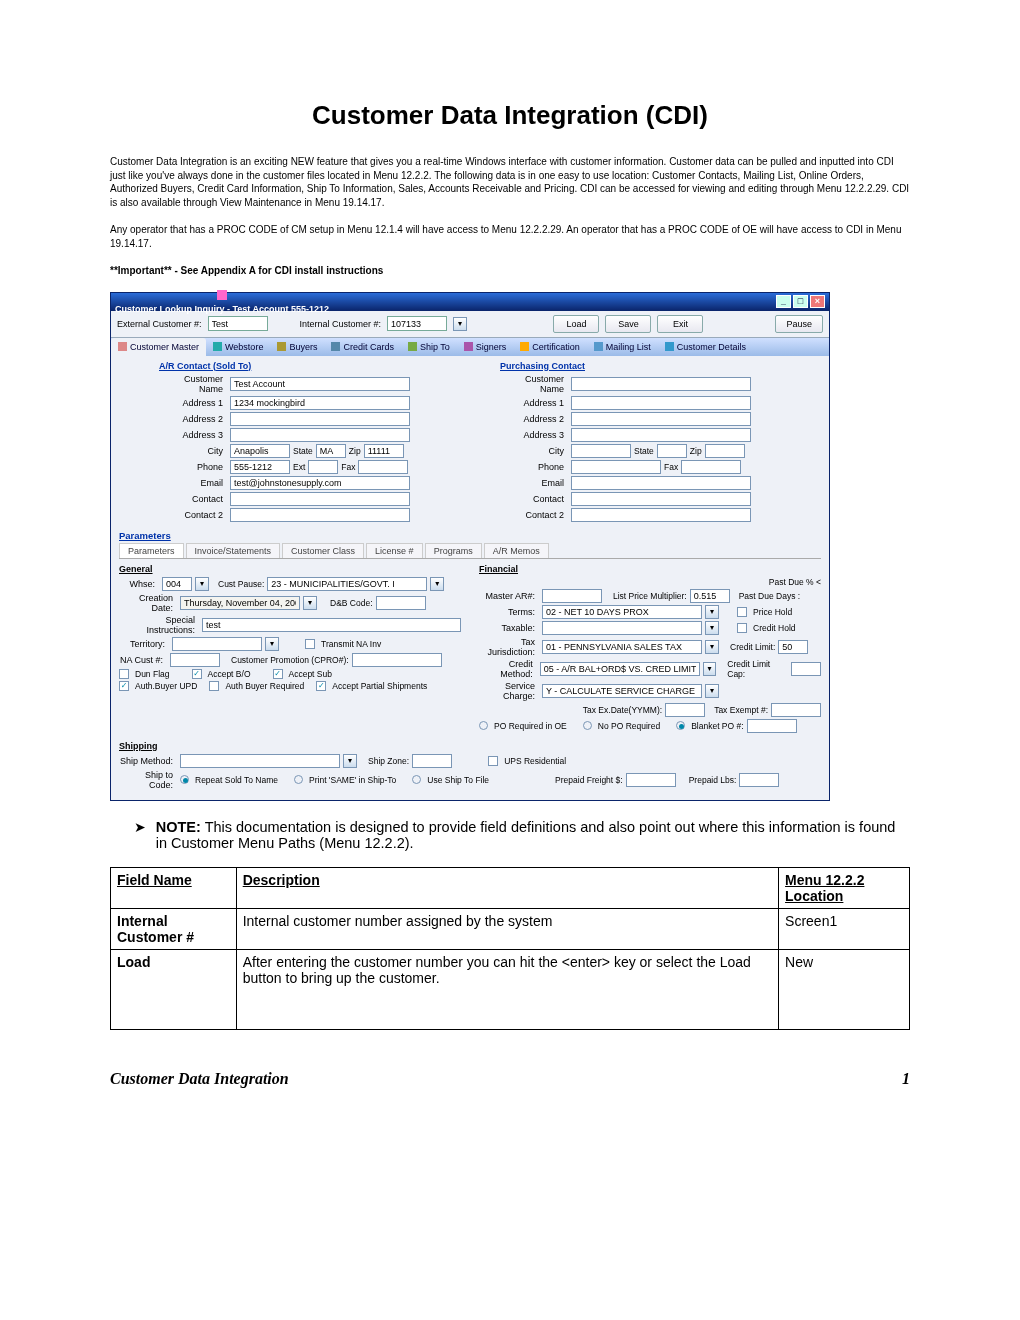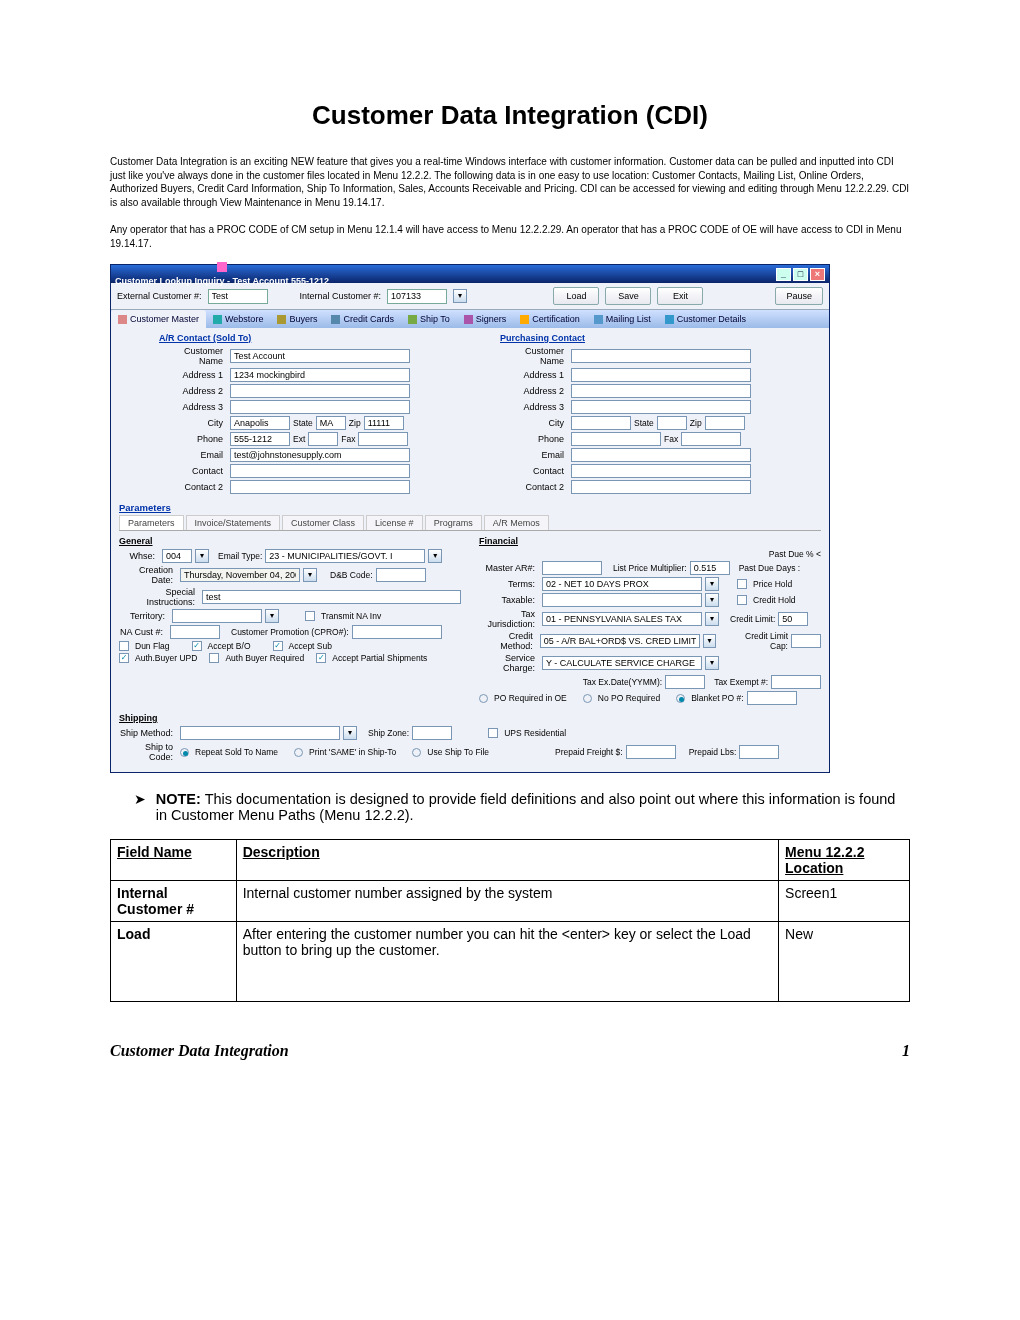--- a/index.html
+++ b/index.html
@@ -133,21 +133,21 @@
   }
   .subtab.first { background:#fff; }
 
   .gen-fin { display:flex; gap:18px; }
   .gen { flex:1; }
   .fin { flex:1; }
   .cb { width:10px; height:10px; border:1px solid #7a96b5; background:#fff; display:inline-block; vertical-align:middle; margin-right:3px; text-align:center; font-size:8px; line-height:8px; }
   .cb.checked::after { content:"✓"; color:#08a; }
   .rb { width:9px;height:9px;border:1px solid #7a96b5;border-radius:50%;display:inline-block;vertical-align:middle;margin-right:3px; position:relative;}
   .rb.sel::after{content:"";position:absolute;left:2px;top:2px;width:5px;height:5px;background:#08a;border-radius:50%;}
-  .tiny { font-size:8.5px;text-align:right; }
+  .tiny { font-size:8.5px; }
   .ro { background:#f4f4f0; }
 
   
   .note-row { display:flex; gap:10px; margin: 8px 0 16px 24px; font-size:14.5px; }
   .note-arrow { font-size:14px; }
 
   
   table.spec {
     border-collapse:collapse; width:100%; font-size:14px;
   }
@@ -169,20 +169,21 @@
   }
 </style>
 </head>
 <body>
 
 <div class="page">
   <h1>Customer Data Integration (CDI)</h1>
 
   <p class="body">Customer Data Integration is an exciting NEW feature that gives you a real-time Windows interface with customer information.  Customer data can be pulled and inputted into CDI just like you've always done in the customer files located in Menu 12.2.2.  The following data is in one easy to use location:  Customer Contacts, Mailing List, Online Orders, Authorized Buyers, Credit Card Information, Ship To Information, Sales, Accounts Receivable and Pricing.  CDI can be accessed for viewing and editing through Menu 12.2.2.29.  CDI is also available through View Maintenance in Menu 19.14.17.</p>
   <p class="body">Any operator that has a PROC CODE of CM setup in Menu 12.1.4 will have access to Menu 12.2.2.29.  An operator that has a PROC CODE of OE will have access to CDI in Menu 19.14.17.</p>
+  <p class="body bold">**Important** - See Appendix A for CDI install instructions</p>
 
   <div class="win">
     <div class="titlebar">
       <span class="title-left">
         <span class="title-icon"></span>
         <span>Customer Lookup Inquiry - Test Account 555-1212</span>
       </span>
       <span class="wbtns">
         <span class="wbtn">_</span>
         <span class="wbtn">□</span>
@@ -353,21 +354,21 @@
       </div>
 
       <div class="gen-fin">
 
         <div class="gen">
           <div class="sect-head black">General</div>
           <div class="frow">
             <span class="flab" style="width:40px">Whse:</span>
             <input class="finput w30" value="004" style="">
               <span class="dd">▾</span>
-            <span class="tiny" style="margin-left:6px">Email Type:</span>
+            <span class="tiny" style="margin-left:6px">Cust Pause:</span>
             <input class="finput w160" value="23 - MUNICIPALITIES/GOVT. I" style="">
               <span class="dd">▾</span>
           </div>
           <div class="frow">
             <span class="flab" style="width:58px">Creation Date:</span>
             <input class="finput w120 ro" readonly="" value="Thursday, November 04, 2004" style="">
               <span class="dd">▾</span>
             <span class="tiny" style="margin-left:10px">D&amp;B Code:</span>
             <input class="finput w50" style="">
           </div>

